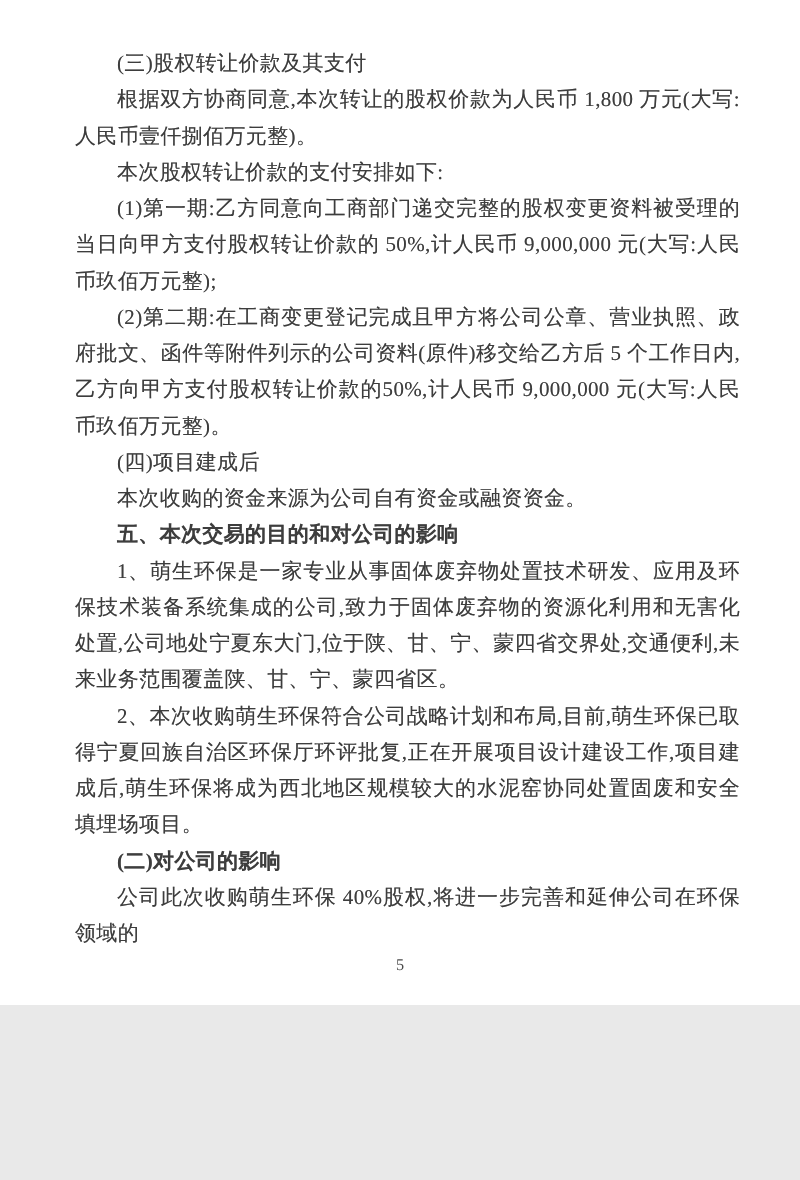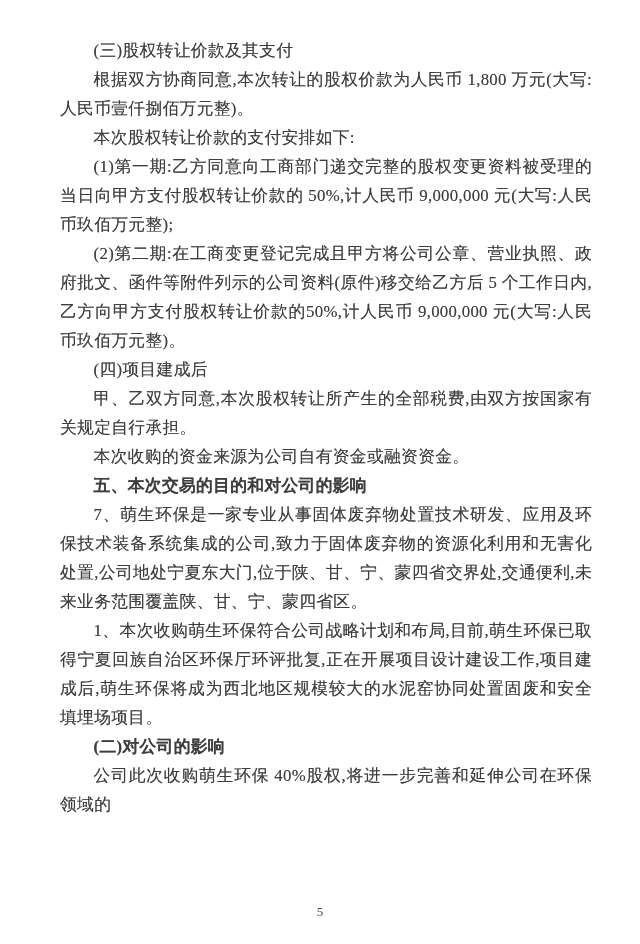--- a/index.html
+++ b/index.html
@@ -1,18 +1,18 @@
 <!DOCTYPE html>
 <html><head>
 <meta charset="utf-8">
 <style>
   html,body{margin:0;padding:0;background:#e9e9e9;}
   .page{
     position:relative;
-    width:640px;height:944px;
+    width:640px;height:804px;
     margin:0 auto;
     background:#ffffff;
     overflow:hidden;
     font-family:"Liberation Serif","DejaVu Serif",serif;
   }
   .content{
     position:absolute;
     top:36px;left:60px;width:532px;
     color:#3d3d3d;
   }
@@ -39,22 +39,21 @@
 <body>
 
 <div class="page">
   <div class="content">
     <p>(三)股权转让价款及其支付</p>
     <p>根据双方协商同意,本次转让的股权价款为人民币 1,800 万元(大写:人民币壹仟捌佰万元整)。</p>
     <p>本次股权转让价款的支付安排如下:</p>
     <p>(1)第一期:乙方同意向工商部门递交完整的股权变更资料被受理的当日向甲方支付股权转让价款的 50%,计人民币 9,000,000 元(大写:人民币玖佰万元整);</p>
     <p>(2)第二期:在工商变更登记完成且甲方将公司公章、营业执照、政府批文、函件等附件列示的公司资料(原件)移交给乙方后 5 个工作日内,乙方向甲方支付股权转让价款的50%,计人民币 9,000,000 元(大写:人民币玖佰万元整)。</p>
     <p>(四)项目建成后</p>
-    <p>甲、乙双方同意,本次股权转让所产生的全部税费,由双方按国家有关规定自行承担。</p>
     <p>本次收购的资金来源为公司自有资金或融资资金。</p>
     <p class="bold">五、本次交易的目的和对公司的影响</p>
-    <p>7、萌生环保是一家专业从事固体废弃物处置技术研发、应用及环保技术装备系统集成的公司,致力于固体废弃物的资源化利用和无害化处置,公司地处宁夏东大门,位于陕、甘、宁、蒙四省交界处,交通便利,未来业务范围覆盖陕、甘、宁、蒙四省区。</p>
-    <p>1、本次收购萌生环保符合公司战略计划和布局,目前,萌生环保已取得宁夏回族自治区环保厅环评批复,正在开展项目设计建设工作,项目建成后,萌生环保将成为西北地区规模较大的水泥窑协同处置固废和安全填埋场项目。</p>
+    <p>1、萌生环保是一家专业从事固体废弃物处置技术研发、应用及环保技术装备系统集成的公司,致力于固体废弃物的资源化利用和无害化处置,公司地处宁夏东大门,位于陕、甘、宁、蒙四省交界处,交通便利,未来业务范围覆盖陕、甘、宁、蒙四省区。</p>
+    <p>2、本次收购萌生环保符合公司战略计划和布局,目前,萌生环保已取得宁夏回族自治区环保厅环评批复,正在开展项目设计建设工作,项目建成后,萌生环保将成为西北地区规模较大的水泥窑协同处置固废和安全填埋场项目。</p>
     <p class="bold">(二)对公司的影响</p>
     <p>公司此次收购萌生环保 40%股权,将进一步完善和延伸公司在环保领域的</p>
   </div>
   <div class="page-number">5</div>
 </div>
 
 </body></html>

